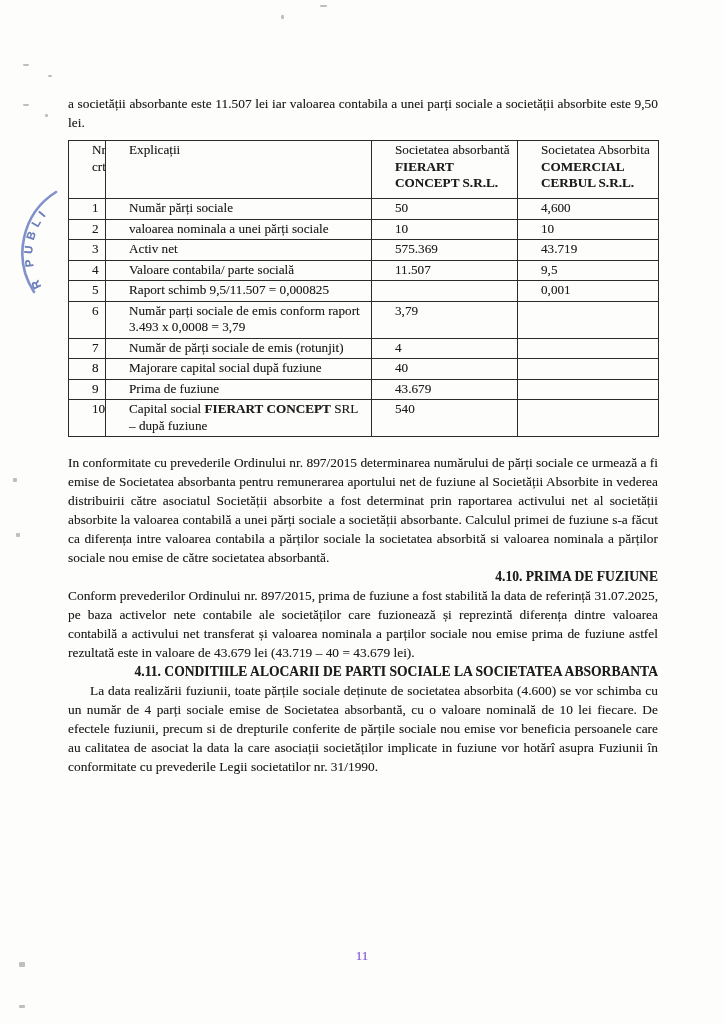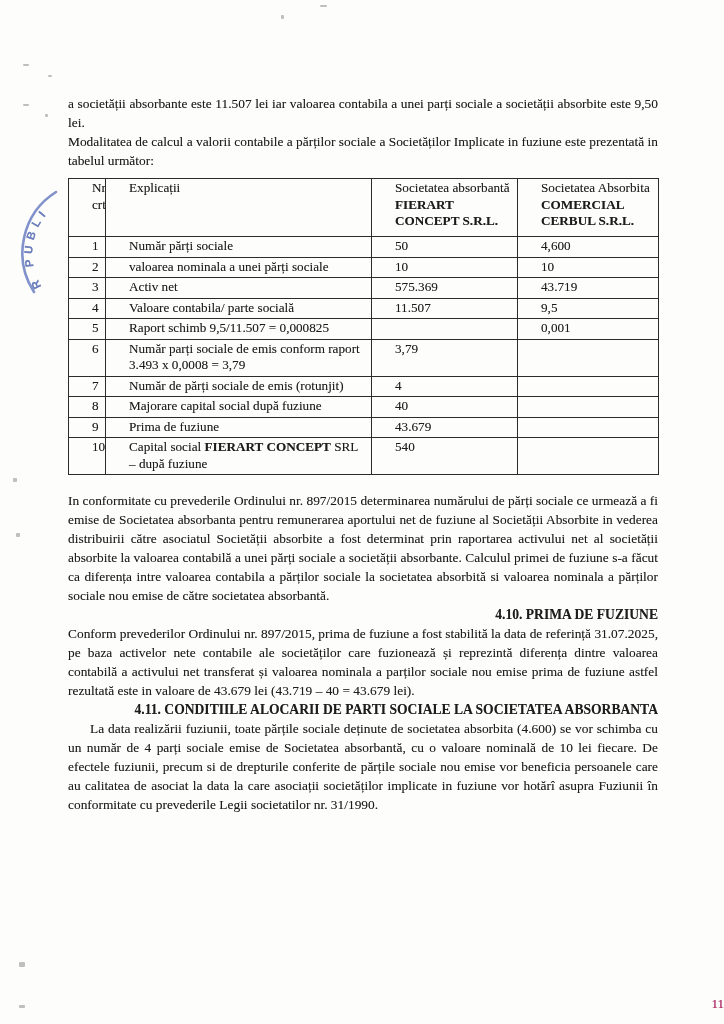--- a/index.html
+++ b/index.html
@@ -53,26 +53,26 @@
   .heading {
     margin: 0;
     font-weight: bold;
     font-size: 13.6px;
     line-height: 19px;
     text-align: right;
   }
 
   .page-number {
     position: absolute;
-    top: 996px;
+    top: 948px;
     left: 0;
     width: 100%;
-    text-align: right;
+    text-align: center;
     font-size: 13px;
-    color: #be185d;
+    color: #8b5cf6;
   }
 
   
   .stamp {
     position: absolute;
     left: 4px;
     top: 182px;
     opacity: 0.82;
     pointer-events: none;
   }
@@ -122,21 +122,20 @@
   <div class="speck" style="left:45px;  top:114px;width:3px; height:3px;"></div>
   <div class="speck" style="left:13px;  top:478px;width:4px; height:4px;"></div>
   <div class="speck" style="left:16px;  top:533px;width:4px; height:4px;"></div>
   <div class="speck" style="left:19px;  top:962px;width:6px; height:5px;"></div>
   <div class="speck" style="left:19px;  top:1005px;width:6px; height:3px;"></div>
 
   <div class="content">
 
     <p class="para">a societății absorbante este 11.507 lei iar valoarea contabila a unei parți sociale a societății absorbite este 9,50 lei.</p>
 
-    <p class="para">Modalitatea de calcul a valorii contabile a părților sociale a Societăților Implicate in fuziune este prezentată in tabelul următor:</p>
 
     <table class="calc">
       <colgroup>
         <col style="width:37px">
         <col style="width:266px">
         <col style="width:146px">
         <col style="width:141px">
       </colgroup>
       <tbody>
         <tr class="head">

